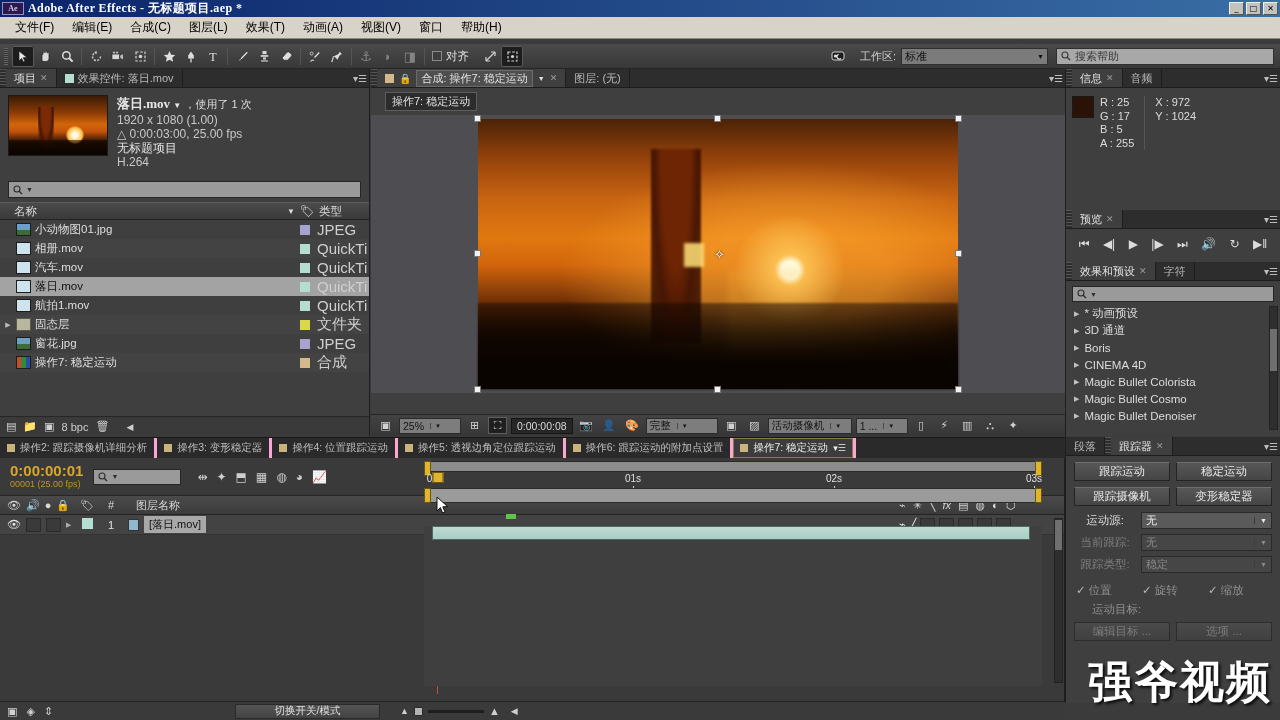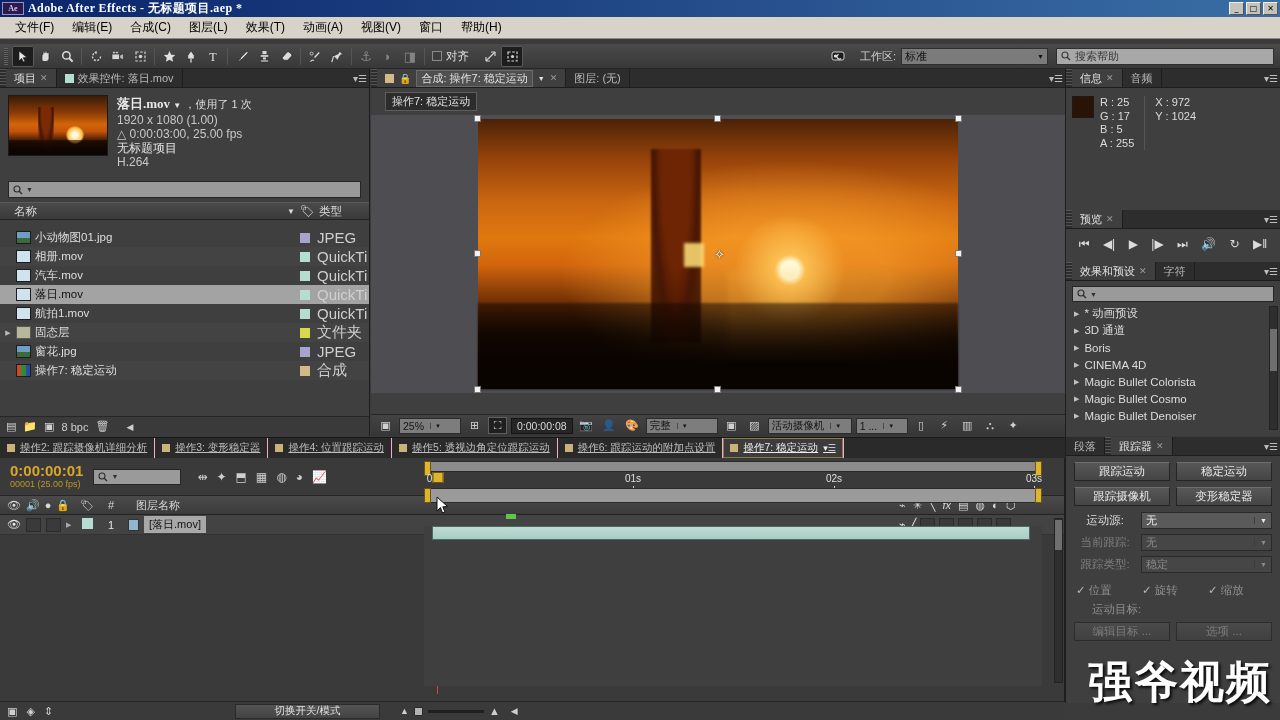--- a/index.html
+++ b/index.html
@@ -104,21 +104,21 @@
   }
   .col-head{
     height:18px;background:linear-gradient(to bottom,#4a4a4a,#3a3a3a);
     border-top:1px solid #5a5a5a;border-bottom:1px solid #222;
     display:flex;align-items:center;font-size:11.5px;color:#dcdcdc;
   }
   .col-head .cname{padding-left:14px;flex:1;}
   .col-head .csort{width:16px;text-align:center;font-size:8px;}
   .col-head .ctag{width:16px;text-align:center;}
   .col-head .ctype{width:54px;padding-left:4px;}
-  .file-list{height:152px;overflow:hidden;background:#3f3f3f;margin-top:8px;}
+  .file-list{height:152px;overflow:hidden;background:#3f3f3f;}
   .frow{height:19px;display:flex;align-items:center;font-size:11.5px;color:#dedede;}
   .frow.alt{background:#434343;}
   .frow.sel{background:#a3a3a3;color:#111;}
   .frow .arrw{width:16px;text-align:center;font-size:7px;color:#bbb;}
   .frow .fico{width:15px;height:13px;margin-right:4px;flex:none;border:1px solid #1c1c1c;}
   .frow .fname{flex:1;white-space:nowrap;overflow:hidden;}
   .frow .swatch{width:10px;height:10px;margin-right:7px;flex:none;}
   .frow .ftype{width:52px;font-size:15px;color:#cfcfcf;white-space:nowrap;overflow:hidden;}
   .frow.sel .ftype{color:#cfcfcf;}
   .proj-foot{
@@ -191,21 +191,21 @@
   .scrollbar{position:absolute;right:2px;width:9px;background:#2e2e2e;border:1px solid #222;}
   .sb-thumb{position:absolute;left:0;width:7px;background:#6f6f6f;}
 
   
   #tl-tabs{
     position:absolute;left:0;top:437px;width:1065px;height:21px;background:#2a2a2a;
     display:flex;align-items:stretch;border-top:1px solid #171717;
   }
   .tl-tab{
     display:flex;align-items:center;gap:5px;padding:0 7px;font-size:10.5px;color:#bdbdbd;
-    border-right:1px solid #f9a8d4;white-space:nowrap;text-decoration:underline;
+    border-right:3px solid #f9a8d4;white-space:nowrap;
   }
   .tl-tab .sw{width:8px;height:8px;background:#c9b37a;flex:none;}
   .tl-tab.active{background:#3c3c3c;color:#ededed;box-shadow:inset 0 0 0 1px #8a7b46;}
   #timeline{position:absolute;left:0;top:458px;width:1065px;height:245px;background:#3a3a3a;border-right:1px solid #1e1e1e;}
   .tl-top{height:38px;display:flex;align-items:center;padding-left:10px;gap:10px;border-bottom:1px solid #262626;}
   .tc-big{color:#d9a52b;font-size:15px;font-weight:bold;font-family:"Liberation Sans",sans-serif;line-height:16px;}
   .tc-sub{color:#c09526;font-size:9px;line-height:11px;}
   .tl-search{width:88px;height:16px;background:#9a9a9a;border:1px solid #262626;
     display:flex;align-items:center;gap:3px;padding:0 4px;color:#2e2e2e;font-size:10px;}
   .tl-icons{display:flex;align-items:center;gap:9px;color:#cfcfcf;font-size:12px;margin-left:6px;}

